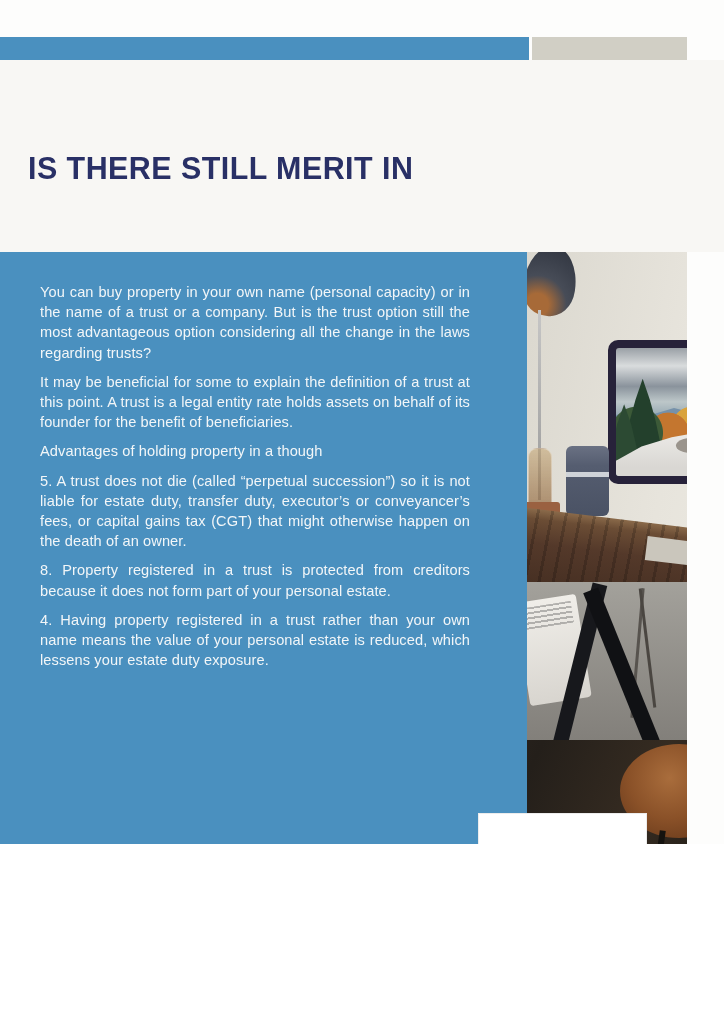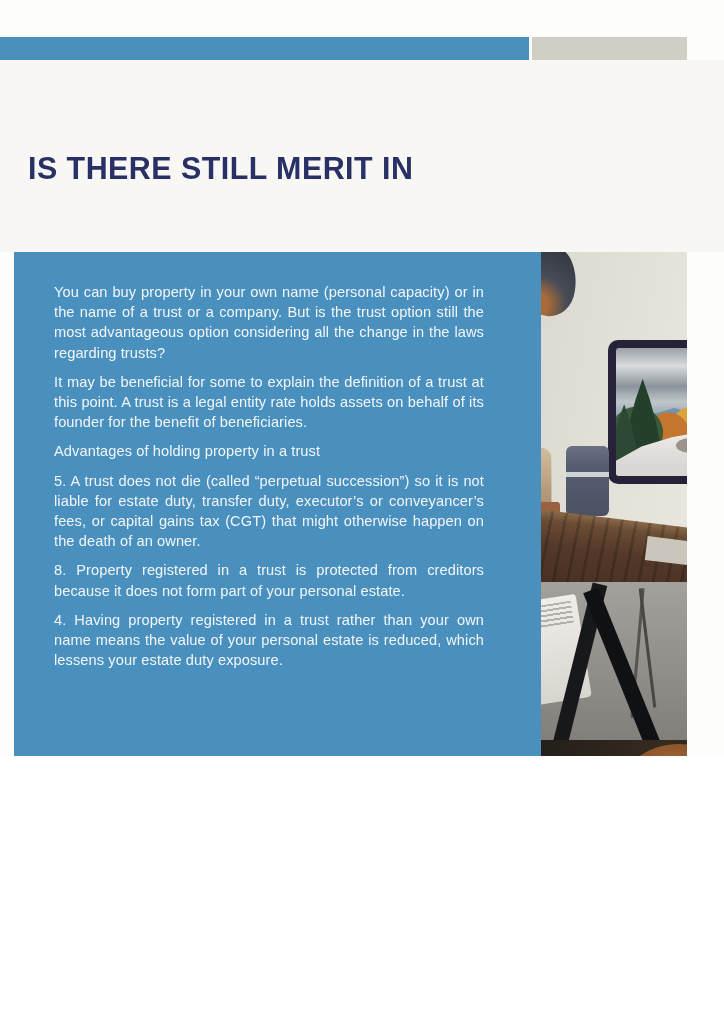--- a/index.html
+++ b/index.html
@@ -1,18 +1,18 @@
 <!DOCTYPE html>
 <html><head>
 <meta charset="utf-8">
 <style>
   * { margin:0; padding:0; box-sizing:border-box; }
   html,body { background:#ffffff; }
   body { font-family:"Liberation Sans", sans-serif; }
-  .canvas { position:relative; width:724px; height:756px; background:#fdfdfc; overflow:hidden; }
+  .canvas { position:relative; width:724px; height:844px; background:#fdfdfc; overflow:hidden; }
 
   
   .bar-blue  { position:absolute; left:0;   top:37px; width:529px; height:23px; background:#4a90bf; }
   .bar-grey  { position:absolute; left:532px; top:37px; width:155px; height:23px; background:#d1cfc5; }
 
   
   .title-band { position:absolute; left:0; top:60px; width:724px; height:192px; background:#f8f7f4; }
   .title-main { position:absolute; left:28px; top:90px; font-size:32px; font-weight:bold;
                 color:#293066; letter-spacing:.5px; white-space:nowrap;
                 transform:scaleX(.95); transform-origin:left top; }
@@ -75,21 +75,21 @@
   .cable-b { position:absolute; left:238px; top:336px; width:3px; height:120px; background:#4a4641; transform:rotate(-7deg); }
   .leg-a { position:absolute; left:150px; top:328px; width:15px; height:285px; background:#17181c; transform:rotate(14deg); }
   .leg-b { position:absolute; left:228px; top:328px; width:16px; height:285px; background:#101114; transform:rotate(-22deg); }
   .floor { position:absolute; left:-10px; top:488px; width:300px; height:250px;
            background:linear-gradient(115deg,#322a23 0%,#241f1a 35%,#352b21 65%,#1d1914 100%); }
   .stool-seat { position:absolute; left:212px; top:492px; width:118px; height:94px; border-radius:50%;
            background:radial-gradient(circle at 42% 36%, #a96d3c 0%, #8a5128 45%, #6a3b1c 78%, #542e15 100%); }
   .stool-leg-a { position:absolute; left:244px; top:578px; width:6px; height:112px; background:#15130f; transform:rotate(8deg); }
 
   
-  .article { position:absolute; left:14px; top:252px; width:527px; height:718px; background:#4a90bf;
+  .article { position:absolute; left:0; top:252px; width:527px; height:718px; background:#4a90bf;
              padding:30px 57px 0 40px; color:#f2f6f8; }
   .article p { font-size:14.6px; line-height:20.2px; text-align:justify; margin-bottom:9px;
                letter-spacing:.1px; }
   .article p.heading { text-align:left; margin-top:4px; }
 
   
   .logo-card { position:absolute; left:478px; top:813px; width:169px; height:134px; background:#ffffff;
                border:1px solid #ececec; }
   .logo-name { position:absolute; left:14px; top:44px; width:122px; font-size:12.5px; color:#57585a;
                letter-spacing:.2px; white-space:nowrap; }
@@ -144,21 +144,21 @@
     <div class="leg-b"></div>
     <div class="floor"></div>
     <div class="stool-seat"></div>
     <div class="stool-leg-a"></div>
 
   </div>
 
   <div class="article">
     <p>You can buy property in your own name (personal capacity) or in the name of a trust or a company. But is the trust option still the most advantageous option considering all the change in the laws regarding trusts?</p>
     <p>It may be beneficial for some to explain the definition of a trust at this point. A trust is a legal entity rate holds assets on behalf of its founder for the benefit of beneficiaries.</p>
-    <p class="heading">Advantages of holding property in a trust</p>
+    <p class="heading">Advantages of holding property in a though</p>
     <p>5. A trust does not die (called “perpetual succession”) so it is not liable for estate duty, transfer duty, executor’s or conveyancer’s fees, or capital gains tax (CGT) that might otherwise happen on the death of an owner.</p>
     <p>8. Property registered in a trust is protected from creditors because it does not form part of your personal estate.</p>
     <p>4. Having property registered in a trust rather than your own name means the value of your personal estate is reduced, which lessens your estate duty exposure.</p>
   </div>
 
   <div class="logo-card">
     <div class="logo-name">Kim Sebastian-Khan</div>
     <div class="logo-attorneys">Attorneys</div>
     <div class="logo-tagline">Conveyancers and Notaries Public</div>
     <svg class="logo-skyline" viewBox="0 0 52 40" width="42" height="34" aria-hidden="true">

